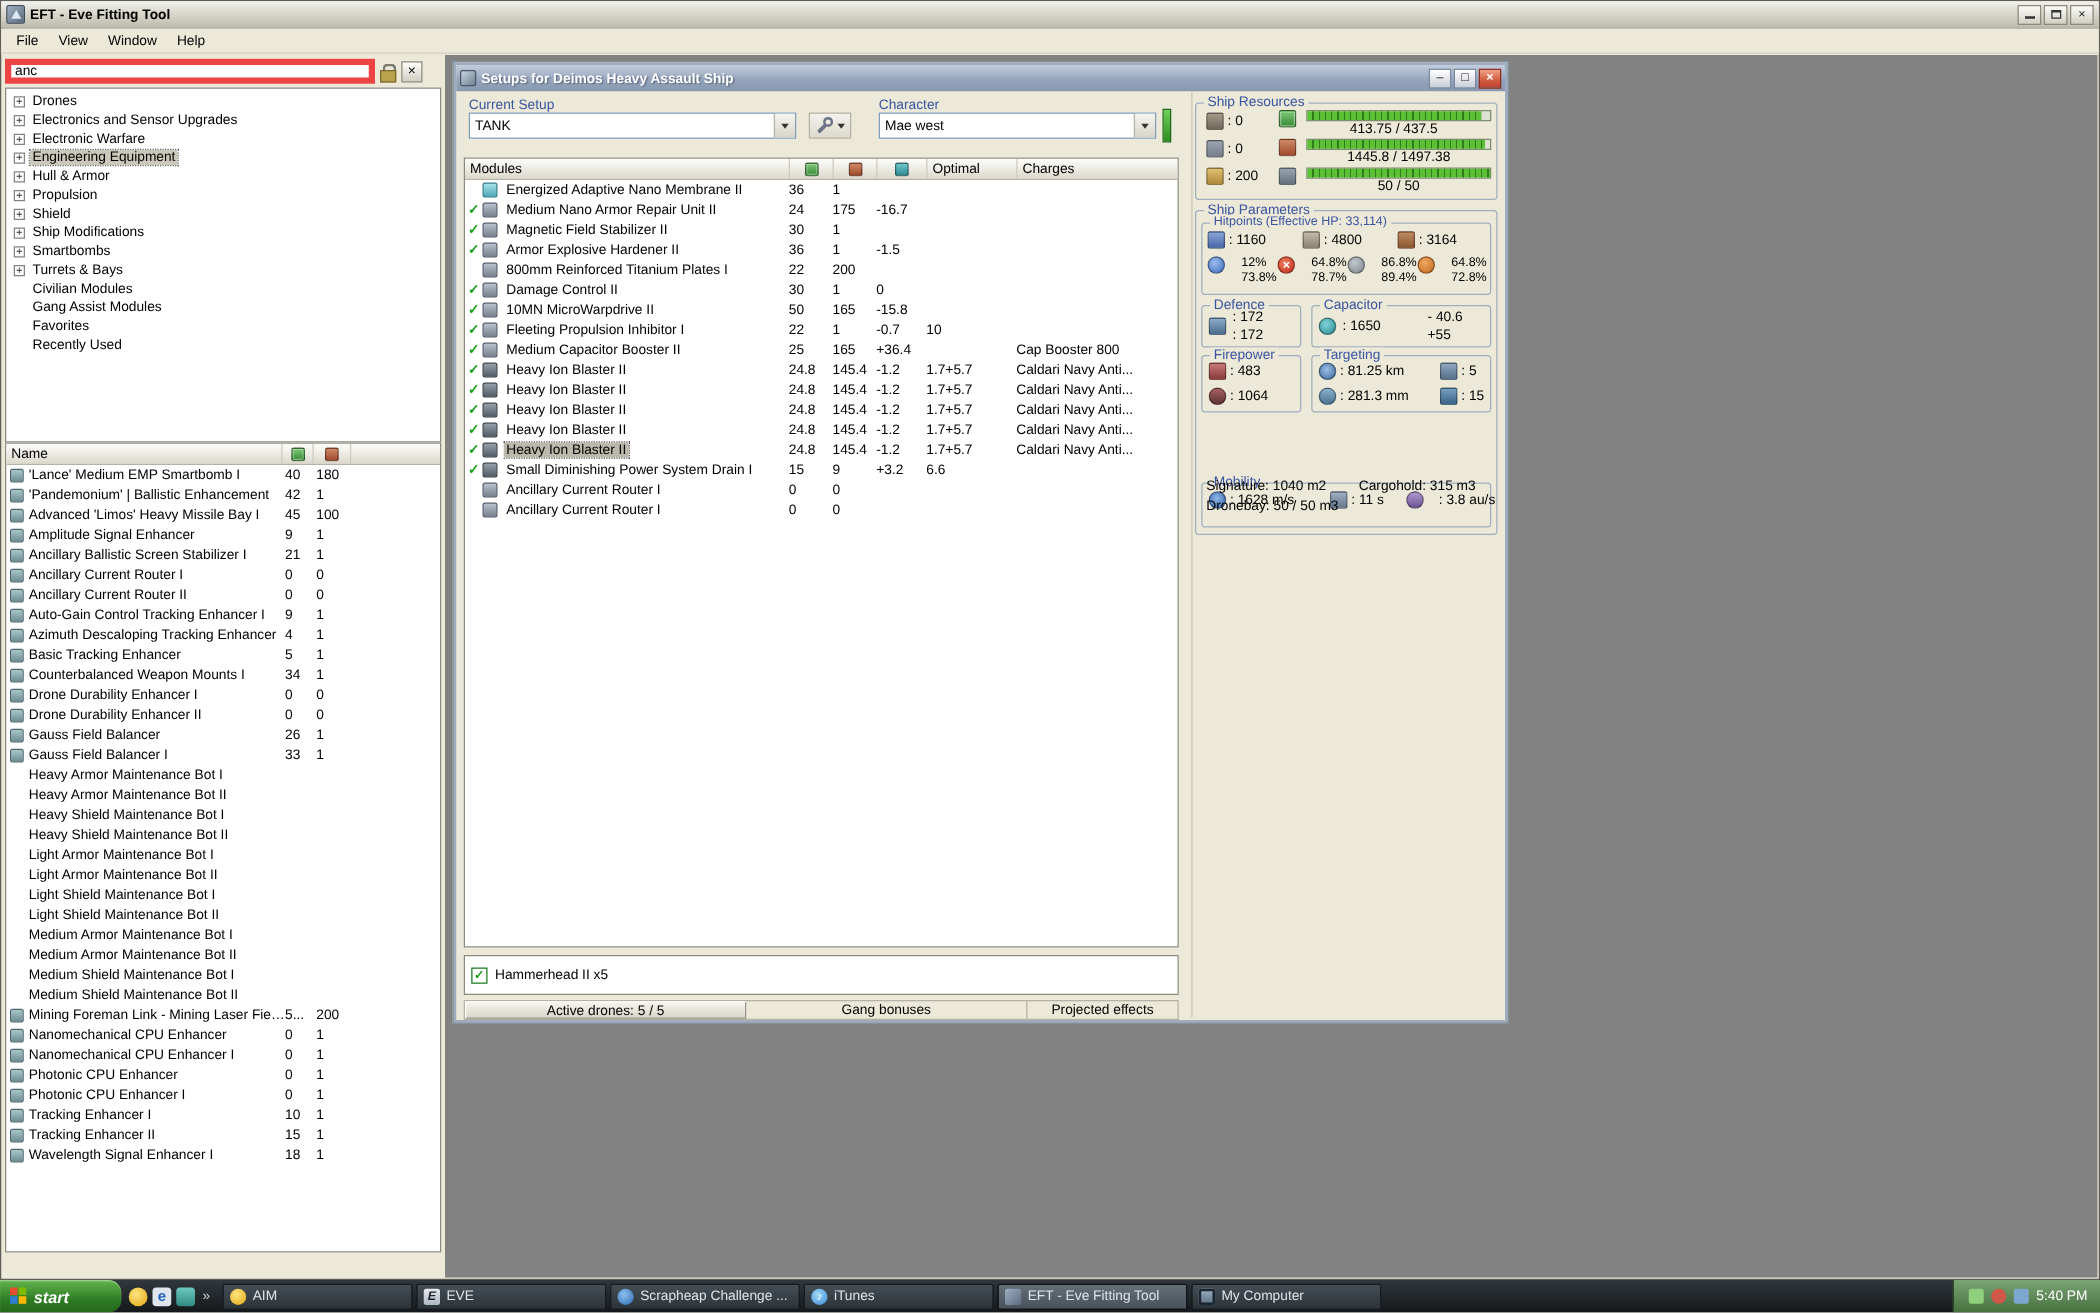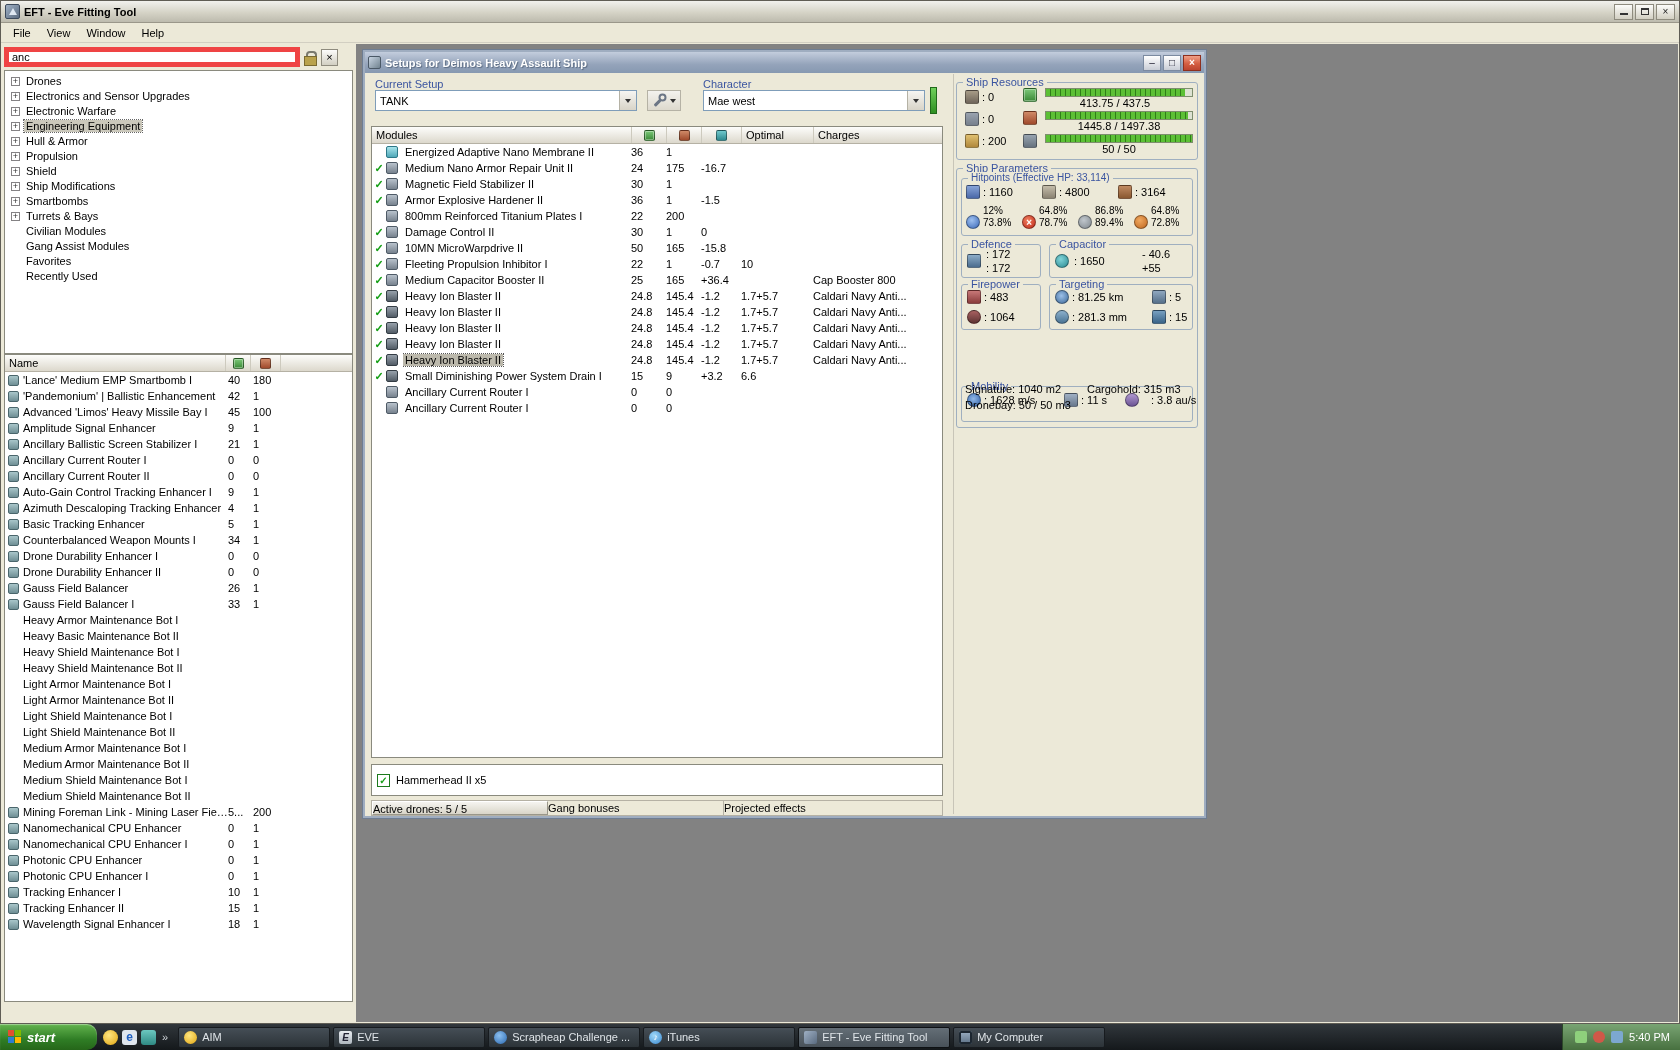--- a/index.html
+++ b/index.html
@@ -116,21 +116,21 @@
   .m-name.sel .nm { background:#bcb9ac; outline:1px dotted #555; }
   .m-cpu { width:35px; } .m-pg { width:35px; } .m-cap { width:40px; } .m-opt { width:72px; } .m-chg { flex:1; overflow:hidden; }
 
   .drones-box { position:absolute; left:8px; top:714px; width:572px; height:32px; background:#fff;
     border:1px solid #8a8a7e; display:flex; align-items:center; padding:0 5px; }
   .dr-check { width:13px; height:13px; border:1px solid #1c7a1c; background:#fff; margin-right:6px;
     font-size:10px; line-height:11px; text-align:center; color:#17a017; font-weight:bold; }
   .dr-check::before { content:"\2713"; }
   .status-row { position:absolute; left:8px; top:750px; width:572px; height:16px; display:flex;
     border:1px solid #b5b1a4; background:#ECE9D8; }
-  .status-seg { width:176px; line-height:14px; border-right:1px solid #b5b1a4; overflow:hidden; }
+  .status-seg { width:225px; text-align:center; line-height:14px; border-right:1px solid #b5b1a4; overflow:hidden; }
   .status-seg.raised { background:linear-gradient(#f5f4f0,#d9d5c8); border:1px solid #fff; border-right-color:#9a978a; border-bottom-color:#9a978a; }
   .status-seg:last-child { border-right:none; flex:1; }
 
   
   .stats-panel { position:absolute; left:590px; top:24px; width:248px; height:740px; border-left:1px solid #c8c5b8; padding-left:2px; }
   .group { position:absolute; border:1px solid #9fafc0; border-radius:3px; }
   .glabel { position:absolute; top:-7px; left:6px; background:#ECE9D8; padding:0 3px; color:#3a54a0; white-space:nowrap; }
   .icon14 { display:inline-block; width:14px; height:14px; border-radius:2px; border:1px solid rgba(0,0,0,.35);
     vertical-align:middle; flex:none; }
   .ic-turrets { background:linear-gradient(#a79c87,#6f655a); }
@@ -159,21 +159,21 @@
   .ic-sensor { background:linear-gradient(#78a0c0,#3a6488); }
   .ic-speed { background:radial-gradient(circle at 45% 40%,#90b8e8,#3060a8); border-radius:50%; }
   .ic-align { background:linear-gradient(#a0b0c4,#68788c); }
   .ic-warp { background:linear-gradient(#b098d0,#6c5494); border-radius:50%; }
   .sbar { position:absolute; height:9px; background:#dde2d2; border:1px solid #7e8e6e; }
   .sbar .fill { position:absolute; left:0; top:0; bottom:0;
     background:repeating-linear-gradient(to right,#5cc035 0 4px,#2f7d18 4px 5px); }
   .bar-text { position:absolute; text-align:center; font-size:11px; }
   .stat-pair { position:absolute; display:flex; align-items:center; gap:3px; white-space:nowrap; }
   .resists { position:absolute; left:4px; top:26px; right:2px; display:flex; }
-  .res-pair { width:58px; display:flex; align-items:flex-end; gap:3px; }
+  .res-pair { width:58px; display:flex; align-items:flex-start; gap:13px; }
   .r-vals { display:flex; flex-direction:column; font-size:10px; line-height:12px; }
 
   
   .taskbar { position:absolute; left:0; bottom:0; width:1680px; height:26px;
     background:linear-gradient(#31373c,#14181b); display:flex; align-items:center; }
   .start-btn { width:97px; height:26px; background:linear-gradient(#63b44e,#2f7d25 60%,#256619);
     border-radius:0 10px 10px 0; display:flex; align-items:center; padding-left:8px; gap:5px;
     box-shadow:inset 0 1px 1px rgba(255,255,255,.4); }
   .flag { width:14px; height:14px; display:grid; grid-template-columns:6px 6px; grid-template-rows:6px 6px; gap:1px; }
   .flag i:nth-child(1){ background:#e34f2f; } .flag i:nth-child(2){ background:#7fba00; }
@@ -429,21 +429,21 @@
 
             <div class="li-row">
               <i class="s-icon hide"></i>
               <span class="li-name">Heavy Armor Maintenance Bot I</span>
               <span class="li-v1"></span>
               <span class="li-v2"></span>
             </div>
 
             <div class="li-row">
               <i class="s-icon hide"></i>
-              <span class="li-name">Heavy Basic Maintenance Bot II</span>
+              <span class="li-name">Heavy Armor Maintenance Bot II</span>
               <span class="li-v1"></span>
               <span class="li-v2"></span>
             </div>
 
             <div class="li-row">
               <i class="s-icon hide"></i>
               <span class="li-name">Heavy Shield Maintenance Bot I</span>
               <span class="li-v1"></span>
               <span class="li-v2"></span>
             </div>

